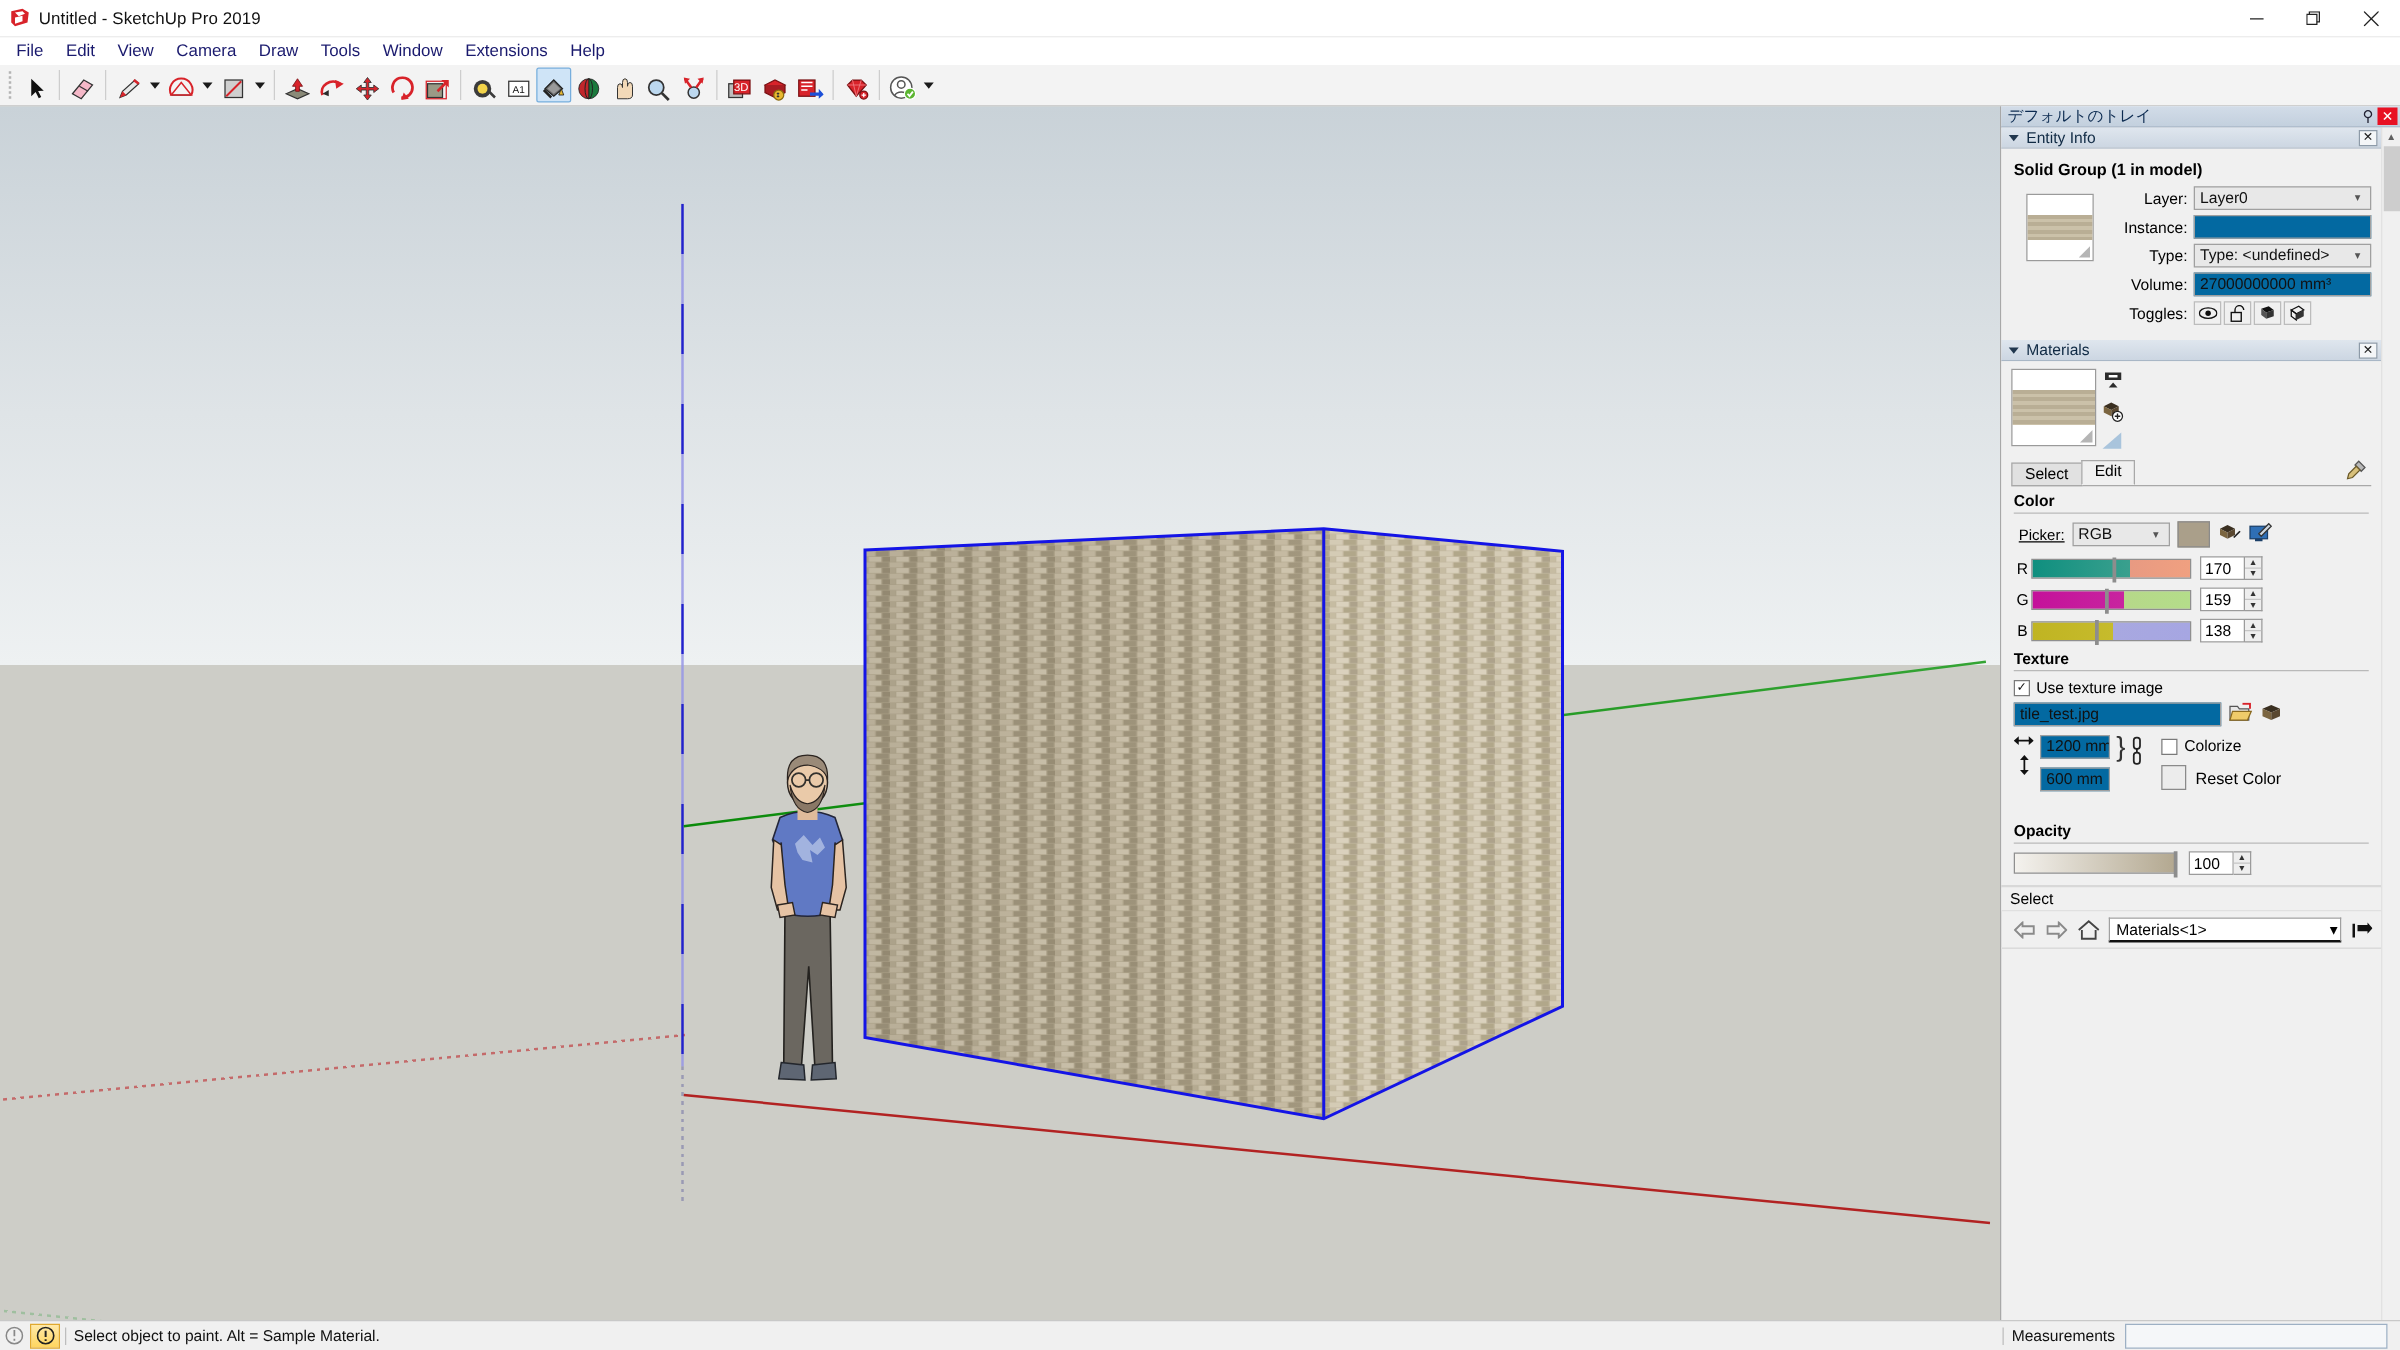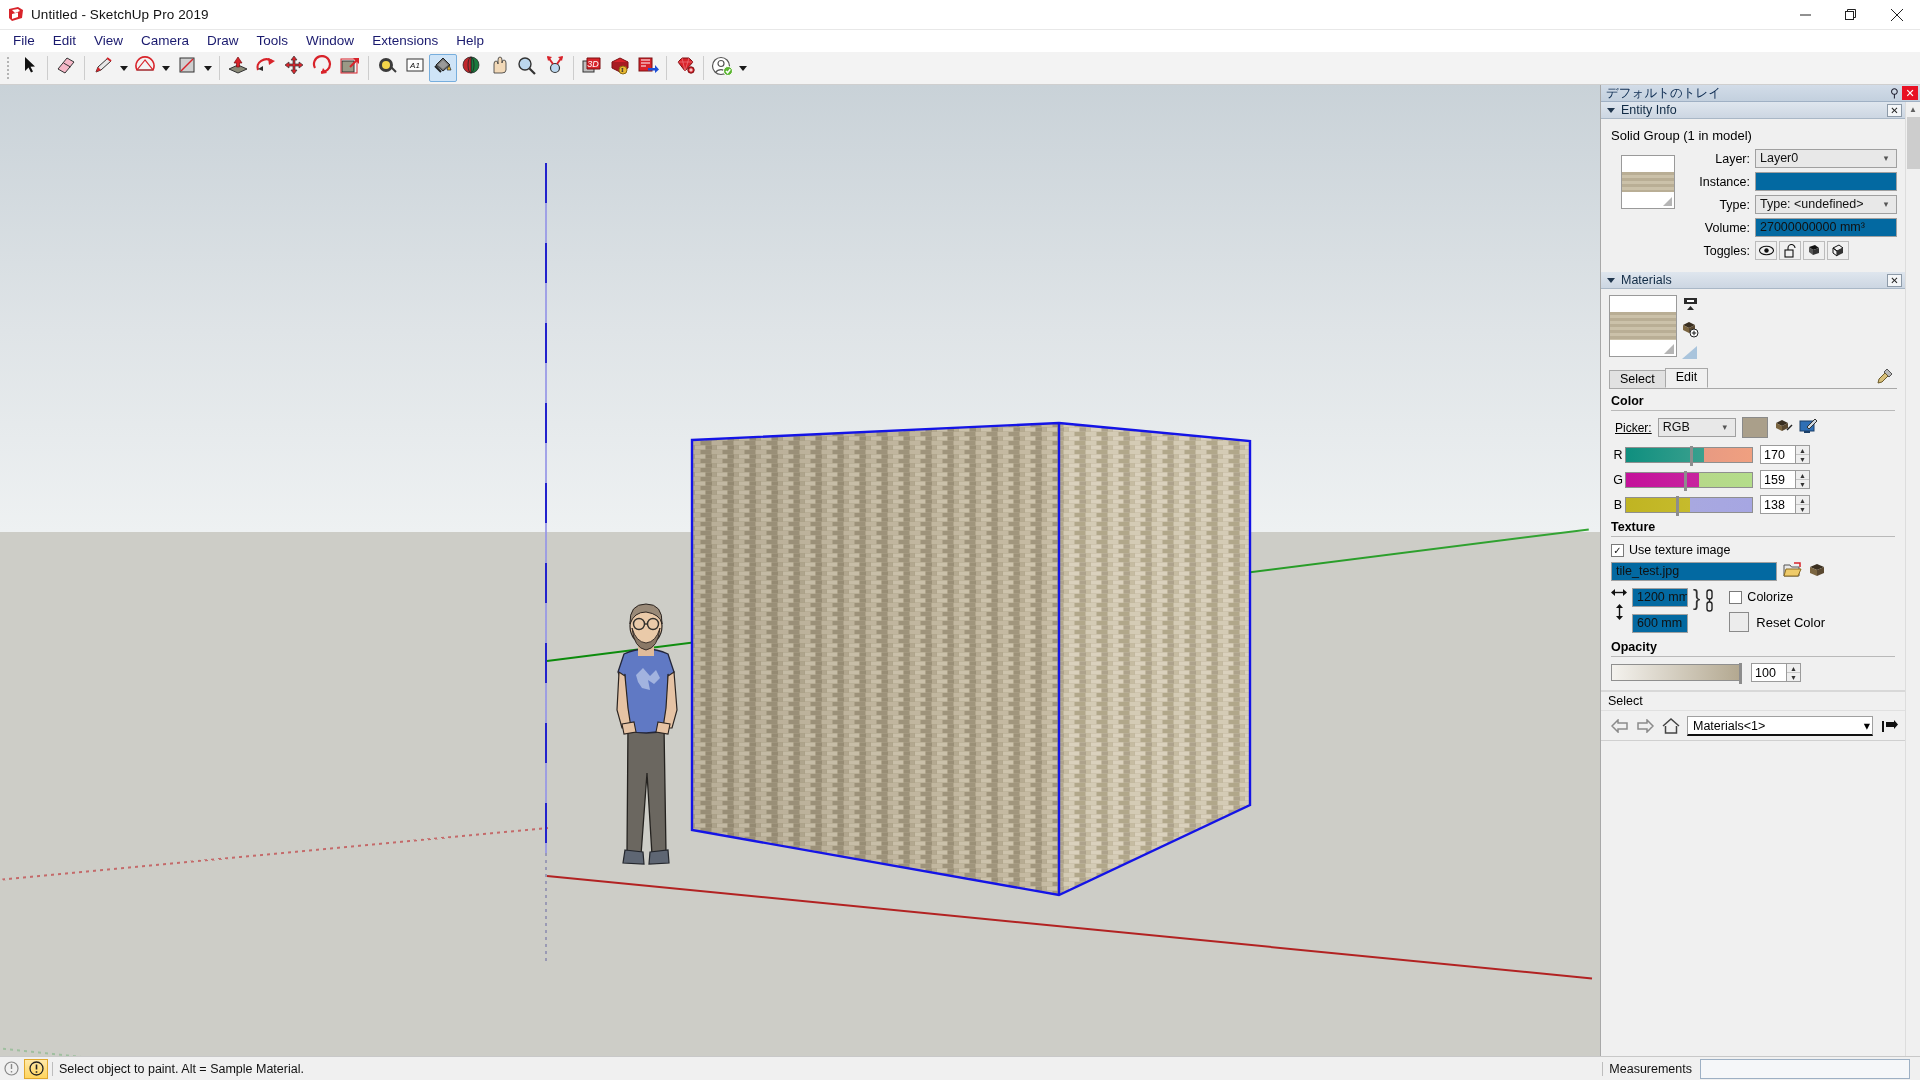--- a/index.html
+++ b/index.html
@@ -43,22 +43,22 @@
     height: 33px; background: #f3f3f3; border-bottom: 1px solid #cfcfcf;
     display: flex; align-items: center; flex: 0 0 33px; padding-left: 2px;
   }
   .tb-grip {
     width: 8px; height: 26px; margin: 0 3px 0 2px;
     display: flex; flex-direction: column; justify-content: center; align-items: center; gap: 2px;
   }
   .tb-grip i { width: 2px; height: 2px; background: #b4b4b4; display: block; }
   .tb-sep { width: 1px; height: 24px; background: #cdcdcd; margin: 0 4px; }
   .tb-btn {
-    width: 28px; height: 28px; display: flex; align-items: flex-start; justify-content: center;
-    border: 1px solid transparent; border-radius: 2px; position: relative; font-style: italic;
+    width: 28px; height: 28px; display: flex; align-items: flex-end; justify-content: center;
+    border: 1px solid transparent; border-radius: 2px; position: relative;
   }
   .tb-btn.active { background: #cfe4f7; border-color: #77aedd; }
   .tb-btn svg { display: block; }
   .tb-arrow {
     width: 14px; height: 28px; display: flex; align-items: center; justify-content: center;
   }
   .caret-dn {
     width: 0; height: 0; border-left: 4px solid transparent; border-right: 4px solid transparent;
     border-top: 5px solid #1a1a1a;
   }
@@ -151,21 +151,21 @@
     border-top: 5px solid #21374e; margin-right: 6px;
   }
   .sec-head .sp { flex: 1; }
   .sec-x {
     width: 15px; height: 13px; border: 1px solid #8d9aa8; background: #f4f6f8;
     display: flex; align-items: center; justify-content: center; font-size: 10px; color: #222;
   }
   .panel-body { background: #f0f0f0; padding: 6px 8px 8px 8px; }
 
   
-  .ei-title { font-weight: normal; font-size: 13px; margin: 3px 0 6px 2px; }
+  .ei-title { font-weight: bold; font-size: 13px; margin: 3px 0 6px 2px; }
   .ei-row { display: flex; align-items: center; margin-bottom: 4px; }
   .ei-label { width: 68px; text-align: right; padding-right: 5px; font-size: 12.5px; }
   .ei-left { display: flex; }
   .ei-thumb {
     width: 54px; height: 54px; border: 1px solid #9a9a9a; background: #fff;
     margin: 6px 12px 0 12px; position: relative; overflow: hidden; flex: 0 0 54px;
   }
   .ei-thumb .band { position: absolute; left: 0; right: 0; top: 30%; height: 40%; }
   .ei-thumb .corner {
     position: absolute; right: 2px; bottom: 2px; width: 0; height: 0;
@@ -871,21 +871,21 @@
                   <span class="chk"></span>
                   <span>Colorize</span>
                 </div>
                 <div class="reset-row">
                   <span class="reset-sw"></span>
                   <span>Reset Color</span>
                 </div>
               </div>
             </div>
 
-            <div class="grp-title" style="margin-top:7px">Opacity</div>
+            <div class="grp-title" style="margin-top:25px">Opacity</div>
             <div class="grp-rule"></div>
 
             <div class="opa-row">
               <div class="opa-track" style="background:linear-gradient(to right,#f4f2ee,#b3a890);">
                 <div class="opa-knob"></div>
               </div>
               <div class="spin-val">100</div>
               <div class="spin-btns">
                   <i>▲</i>
                   <i>▼</i>

